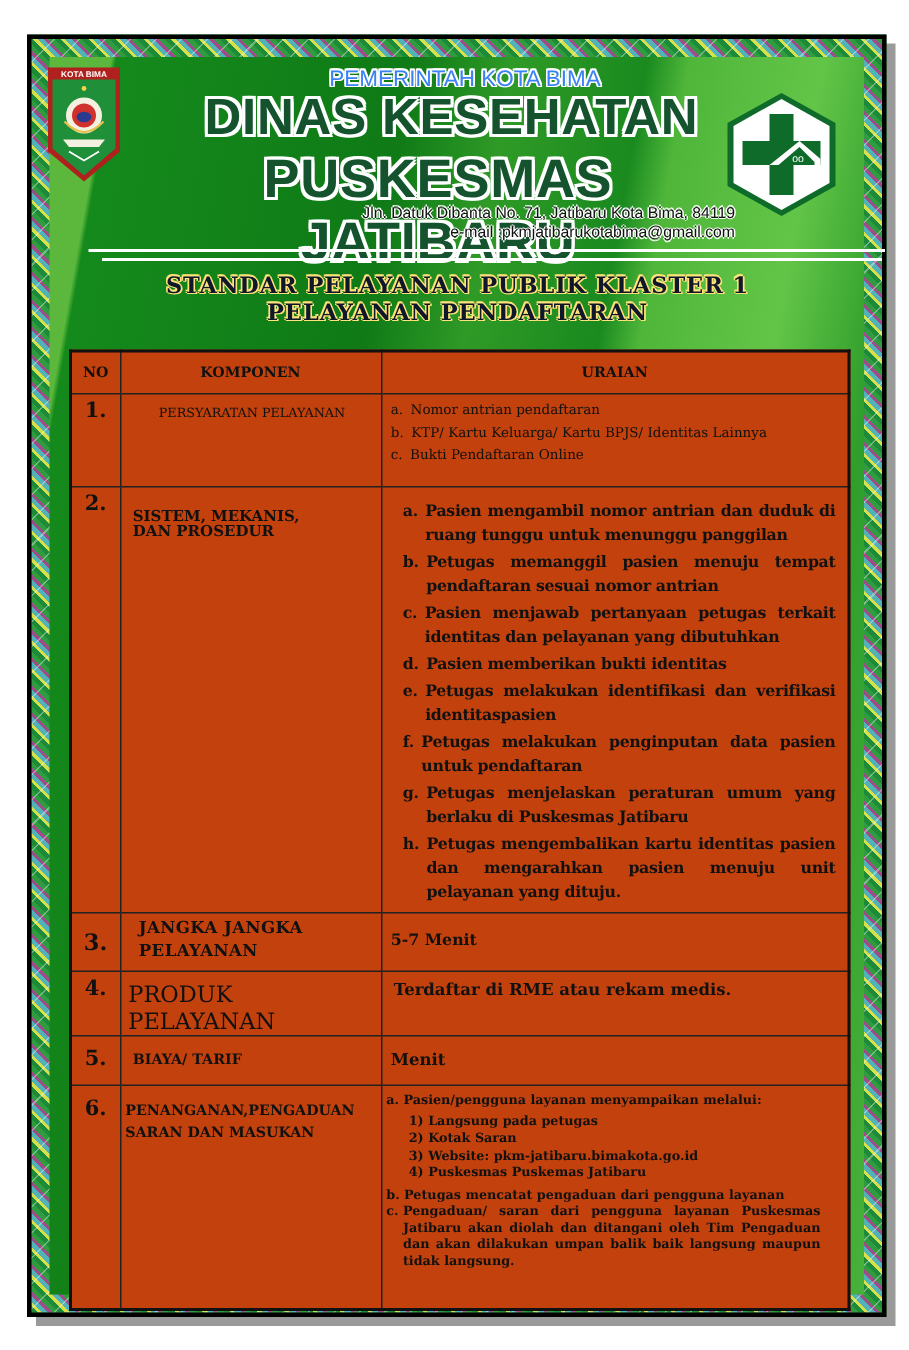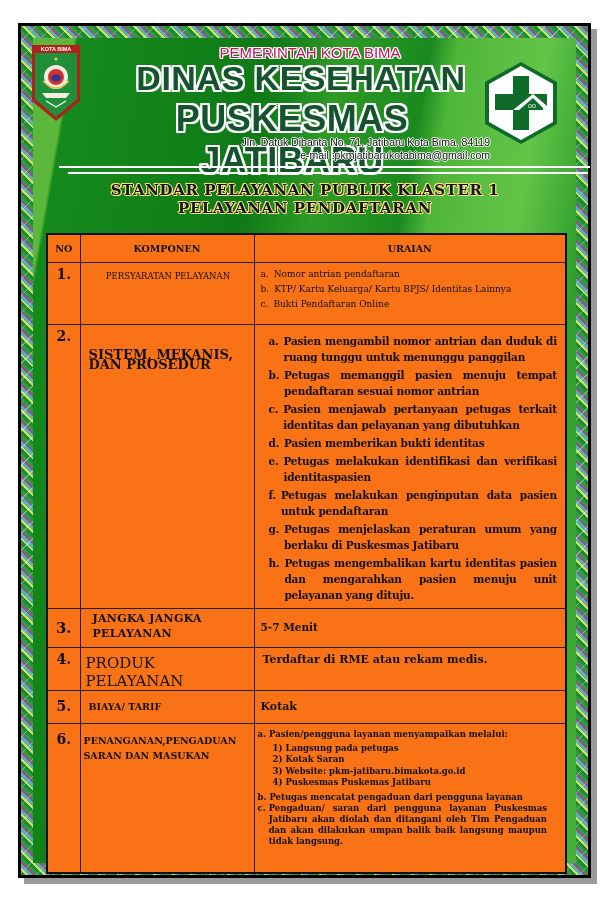--- a/index.html
+++ b/index.html
@@ -31,21 +31,21 @@
 
   .logo-left {
     position: absolute; left: 30px; top: 43px; width: 52px; height: 80px;
   }
   .logo-right {
     position: absolute; left: 483px; top: 60px; width: 76px; height: 86px;
   }
 
   .hdr-gov {
     position: absolute; left: 120px; top: 44px; width: 380px; text-align: center;
-    font-family: "Liberation Sans", sans-serif; font-size: 15px; color: #be185d;
+    font-family: "Liberation Sans", sans-serif; font-size: 15px; color: #3b82f6;
     text-shadow: 1px 0 #fff, -1px 0 #fff, 0 1px #fff, 0 -1px #fff, 1px 1px #fff, -1px -1px #fff, 1px -1px #fff, -1px 1px #fff;
   }
   .hdr-big {
     position: absolute; left: 96px; width: 410px; text-align: center;
     font-family: "Liberation Sans", sans-serif; font-weight: bold; font-size: 34px; color: #14532d;
     letter-spacing: 0.5px;
     text-shadow: 2px 0 #fff, -2px 0 #fff, 0 2px #fff, 0 -2px #fff, 2px 2px #fff, -2px -2px #fff, 2px -2px #fff, -2px 2px #fff;
   }
   .hdr-dinas { top: 59px; }
   .hdr-pusk { top: 98px; font-size: 36px; left: 100px; width: 384px; }
@@ -64,21 +64,21 @@
     position: absolute; left: 40px; width: 530px; text-align: center;
     font-family: "DejaVu Serif", serif; font-weight: bold; font-size: 15px; color: #0f172a;
     letter-spacing: 0.6px;
     text-shadow: 1px 0 #ffe27a, -1px 0 #ffe27a, 0 1px #ffe27a, 0 -1px #ffe27a, 1px 1px #ffe27a, -1px -1px #ffe27a;
   }
   .title1 { top: 181px; }
   .title2 { top: 199px; }
 
   table.spp {
     position: absolute; left: 46px; top: 233px; width: 519px;
-    border-collapse: collapse; background: #f97316; table-layout: fixed;
+    border-collapse: collapse; background: #c2410c; table-layout: fixed;
     border: 2px solid #111;
   }
   table.spp td, table.spp th {
     border: 1.5px solid #222; vertical-align: top; color: #111;
     font-family: "DejaVu Serif", serif;
   }
   col.c-no { width: 33px; }
   col.c-komp { width: 174px; }
   col.c-ur { width: 312px; }
   th { font-size: 9.5px; font-weight: bold; height: 28px; vertical-align: middle !important; text-align: center; }
@@ -93,21 +93,21 @@
   .r6 { height: 150px; }
 
   .list-item { display: flex; line-height: 1.3; }
   .li-key { flex: 0 0 auto; margin-right: 5px; }
   .li-text { flex: 1; text-align: justify; }
 
   .r1 td.ur .list-item { font-size: 9px; line-height: 15px; }
   .r1 td.komp { text-align: center; font-size: 8.5px; padding-top: 8px; }
   .r2 td.ur { padding: 8px 8px 0 14px; }
   .r2 td.ur .list-item { font-size: 10.5px; line-height: 16px; margin-bottom: 2px; font-weight: bold; letter-spacing: -0.2px; }
-  .r2 td.komp { font-size: 13px; font-weight: bold; padding-top: 25px; line-height: 10px; }
+  .r2 td.komp { font-size: 10px; font-weight: bold; padding-top: 15px; line-height: 10px; }
   .r3 td.komp { font-size: 11px; font-weight: bold; padding: 2px 0 0 12px; line-height: 15px; letter-spacing: 0.3px; }
   .r3 td.no { padding-top: 10px; font-size: 15px; }
   .r3 td.ur { font-size: 10.5px; font-weight: bold; padding-top: 12px; }
   .r4 td.komp { font-size: 15px; font-weight: normal; padding: 6px 0 0 5px; }
   .r4 td.no { padding-top: 3px; font-size: 14px; }
   .r4 td.ur { font-size: 11px; font-weight: bold; padding: 5px 0 0 8px; }
   .r5 td.komp { font-size: 9.5px; font-weight: bold; padding: 10px 0 0 8px; }
   .r5 td.no { padding-top: 7px; }
   .r5 td.ur { font-size: 11px; font-weight: bold; padding-top: 9px; }
   .r6 td.komp { font-size: 9.5px; font-weight: bold; padding: 9px 2px 0 3px; line-height: 15px; }
@@ -246,21 +246,21 @@
 
     <tr class="r4">
       <td class="no">4.</td>
       <td class="komp">PRODUK PELAYANAN</td>
       <td class="ur">Terdaftar di RME atau rekam medis.</td>
     </tr>
 
     <tr class="r5">
       <td class="no">5.</td>
       <td class="komp">BIAYA/ TARIF</td>
-      <td class="ur">Kotak</td>
+      <td class="ur">Menit</td>
     </tr>
 
     <tr class="r6">
       <td class="no">6.</td>
       <td class="komp">
         <div>PENANGANAN,PENGADUAN</div>
         <div>SARAN DAN MASUKAN</div>
       </td>
       <td class="ur">
         <div class="list-item">

